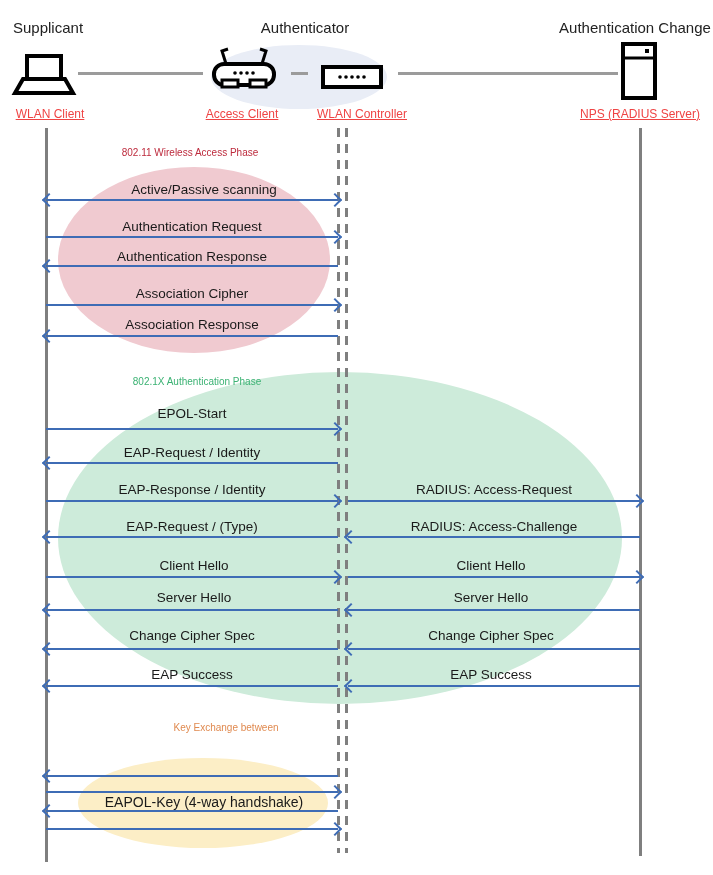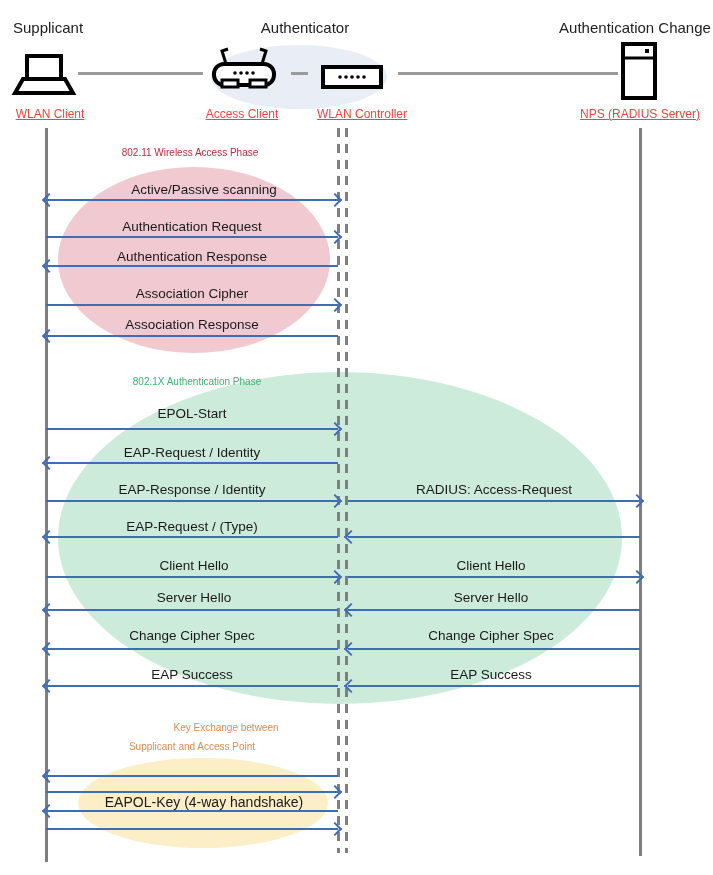--- a/index.html
+++ b/index.html
@@ -100,21 +100,20 @@
   <div class="node-label" style="left:640px;">NPS (RADIUS Server)</div>
 
   <div class="lifeline" style="left:45px;top:128px;height:734px;"></div>
   <div class="lifeline dashed" style="left:337px;top:128px;height:725px;"></div>
   <div class="lifeline dashed" style="left:345px;top:128px;height:725px;"></div>
   <div class="lifeline" style="left:639px;top:128px;height:728px;"></div>
 
   <div class="phase-title p1" style="left:190px;top:147px;">802.11 Wireless Access Phase</div>
   <div class="phase-title p2" style="left:197px;top:376px;">802.1X Authentication Phase</div>
   <div class="phase-title p3" style="left:192px;top:722px;margin-left:34px;">Key Exchange between</div>
-  <div class="phase-title p3" style="left:192px;top:741px;">Supplicant and Access Point</div>
 
   <div class="msg" style="left:204px;top:182px;">Active/Passive scanning</div>
   <div class="arrow a-l a-r" style="left:46px;top:199px;width:292px;"></div>
 
   <div class="msg" style="left:192px;top:219px;">Authentication Request</div>
   <div class="arrow a-r" style="left:46px;top:236px;width:292px;"></div>
 
   <div class="msg" style="left:192px;top:249px;">Authentication Response</div>
   <div class="arrow a-l" style="left:46px;top:265px;width:292px;"></div>
 
@@ -130,20 +129,21 @@
   <div class="msg" style="left:192px;top:445px;">EAP-Request / Identity</div>
   <div class="arrow a-l" style="left:46px;top:462px;width:292px;"></div>
 
   <div class="msg" style="left:192px;top:482px;">EAP-Response / Identity</div>
   <div class="arrow a-r" style="left:46px;top:500px;width:292px;"></div>
   <div class="msg" style="left:494px;top:482px;">RADIUS: Access-Request</div>
   <div class="arrow a-r" style="left:348px;top:500px;width:292px;"></div>
 
   <div class="msg" style="left:192px;top:519px;">EAP-Request / (Type)</div>
   <div class="arrow a-l" style="left:46px;top:536px;width:292px;"></div>
+  <div class="msg" style="left:494px;top:519px;">RADIUS: Access-Challenge</div>
   <div class="arrow a-l" style="left:348px;top:536px;width:292px;"></div>
 
   <div class="msg" style="left:194px;top:558px;">Client Hello</div>
   <div class="arrow a-r" style="left:46px;top:576px;width:292px;"></div>
   <div class="msg" style="left:491px;top:558px;">Client Hello</div>
   <div class="arrow a-r" style="left:348px;top:576px;width:292px;"></div>
 
   <div class="msg" style="left:194px;top:590px;">Server Hello</div>
   <div class="arrow a-l" style="left:46px;top:609px;width:292px;"></div>
   <div class="msg" style="left:491px;top:590px;">Server Hello</div>

